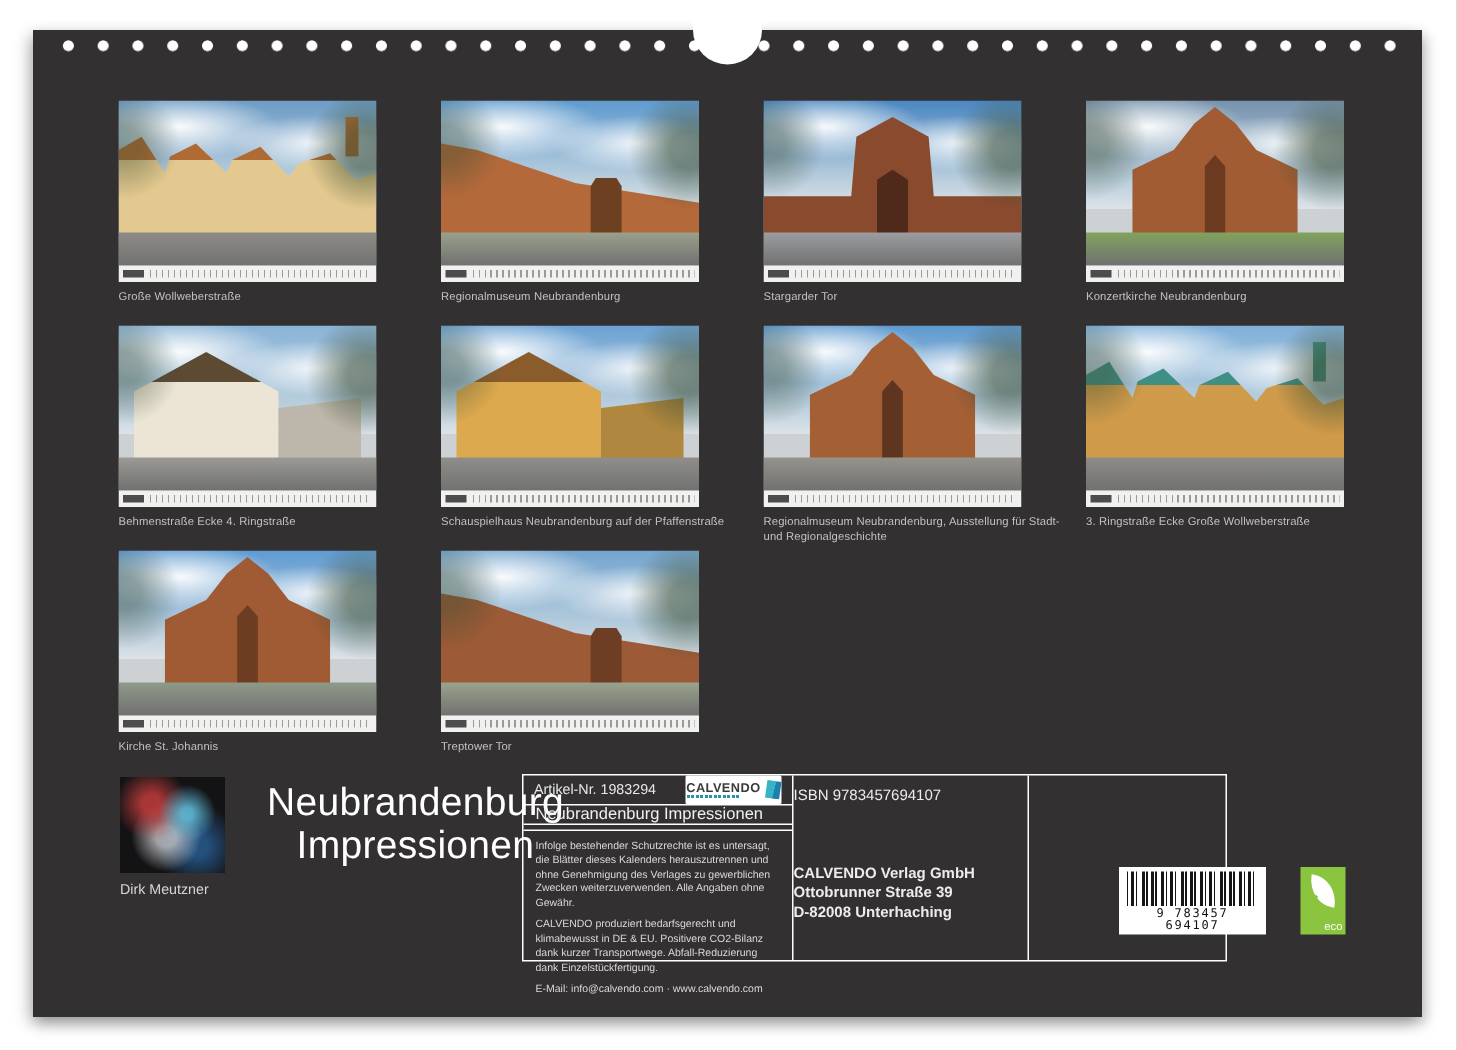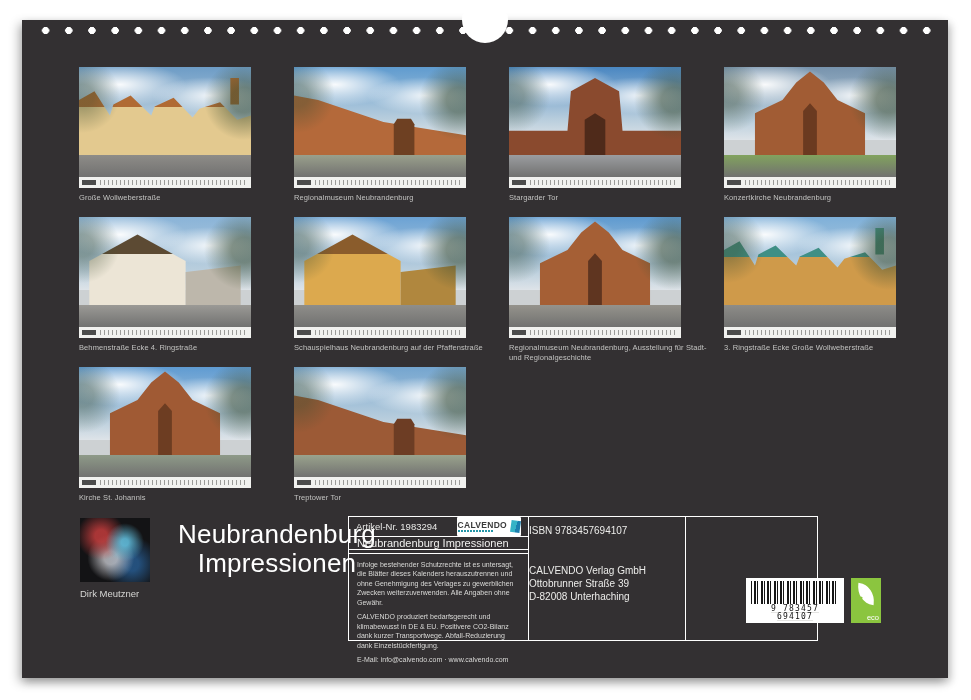--- a/index.html
+++ b/index.html
@@ -110,23 +110,23 @@
     background: repeating-linear-gradient(90deg, #2596a8 0 2px, rgba(0,0,0,0) 2px 3px); }
   .logo-icon { width:11px; height:13px; background: linear-gradient(105deg, #36b3c6 55%, #1c7fae 55%);
     clip-path: polygon(15% 0, 100% 10%, 85% 100%, 0 90%); }
 
   .row-title { height:26px; display:flex; align-items:center; padding:0 8px; border-bottom:1px solid #fff; font-size:11px; color:#f0f0ee; }
   .row-legal { flex:1; margin-top:3px; border-top:1px solid #fff; padding:6px 8px 5px; font-size:7px; line-height:1.35; color:#d9d9d7; display:flex; flex-direction:column; }
   .row-legal p { margin-bottom:5px; }
   .row-legal .email { margin-top:auto; margin-bottom:1px; }
 
   .isbn { font-size:10px; color:#ececea; }
-  .publisher { margin-top:29px; font-size:10px; line-height:1.28; color:#ececea; }
-
-  .barcode-wrap { position:absolute; left:60px; bottom:17px; display:flex; gap:7px; align-items:stretch;text-decoration:underline; }
+  .publisher { margin-top:41px; font-size:10px; line-height:1.28; color:#ececea;font-weight:bold; }
+
+  .barcode-wrap { position:absolute; left:60px; bottom:17px; display:flex; gap:23px; align-items:stretch; }
   .barcode { width:98px; height:45px; background:#ffffff; padding:3px 5px 2px; display:flex; flex-direction:column; }
   .bars { flex:1;
     background: repeating-linear-gradient(90deg,
       #161616 0 1px, #fff 1px 3px, #161616 3px 5px, #fff 5px 6px,
       #161616 6px 7px, #fff 7px 10px, #161616 10px 12px, #fff 12px 13px); }
   .barcode-digits { margin-top:1px; font-size:8px; letter-spacing:1.2px; color:#111; text-align:center; font-family:"DejaVu Sans Mono", monospace; line-height:1; }
   .eco { width:30px; height:45px; background:#8bc53f; position:relative; }
   .leaf { position:absolute; left:6px; top:6px; width:18px; height:20px; background:#ffffff;
     border-radius: 0 95% 0 95%; transform: rotate(8deg); }
   .leaf::after { content:""; position:absolute; left:2px; bottom:-3px; width:2px; height:10px; background:#8bc53f; transform:rotate(30deg); }

